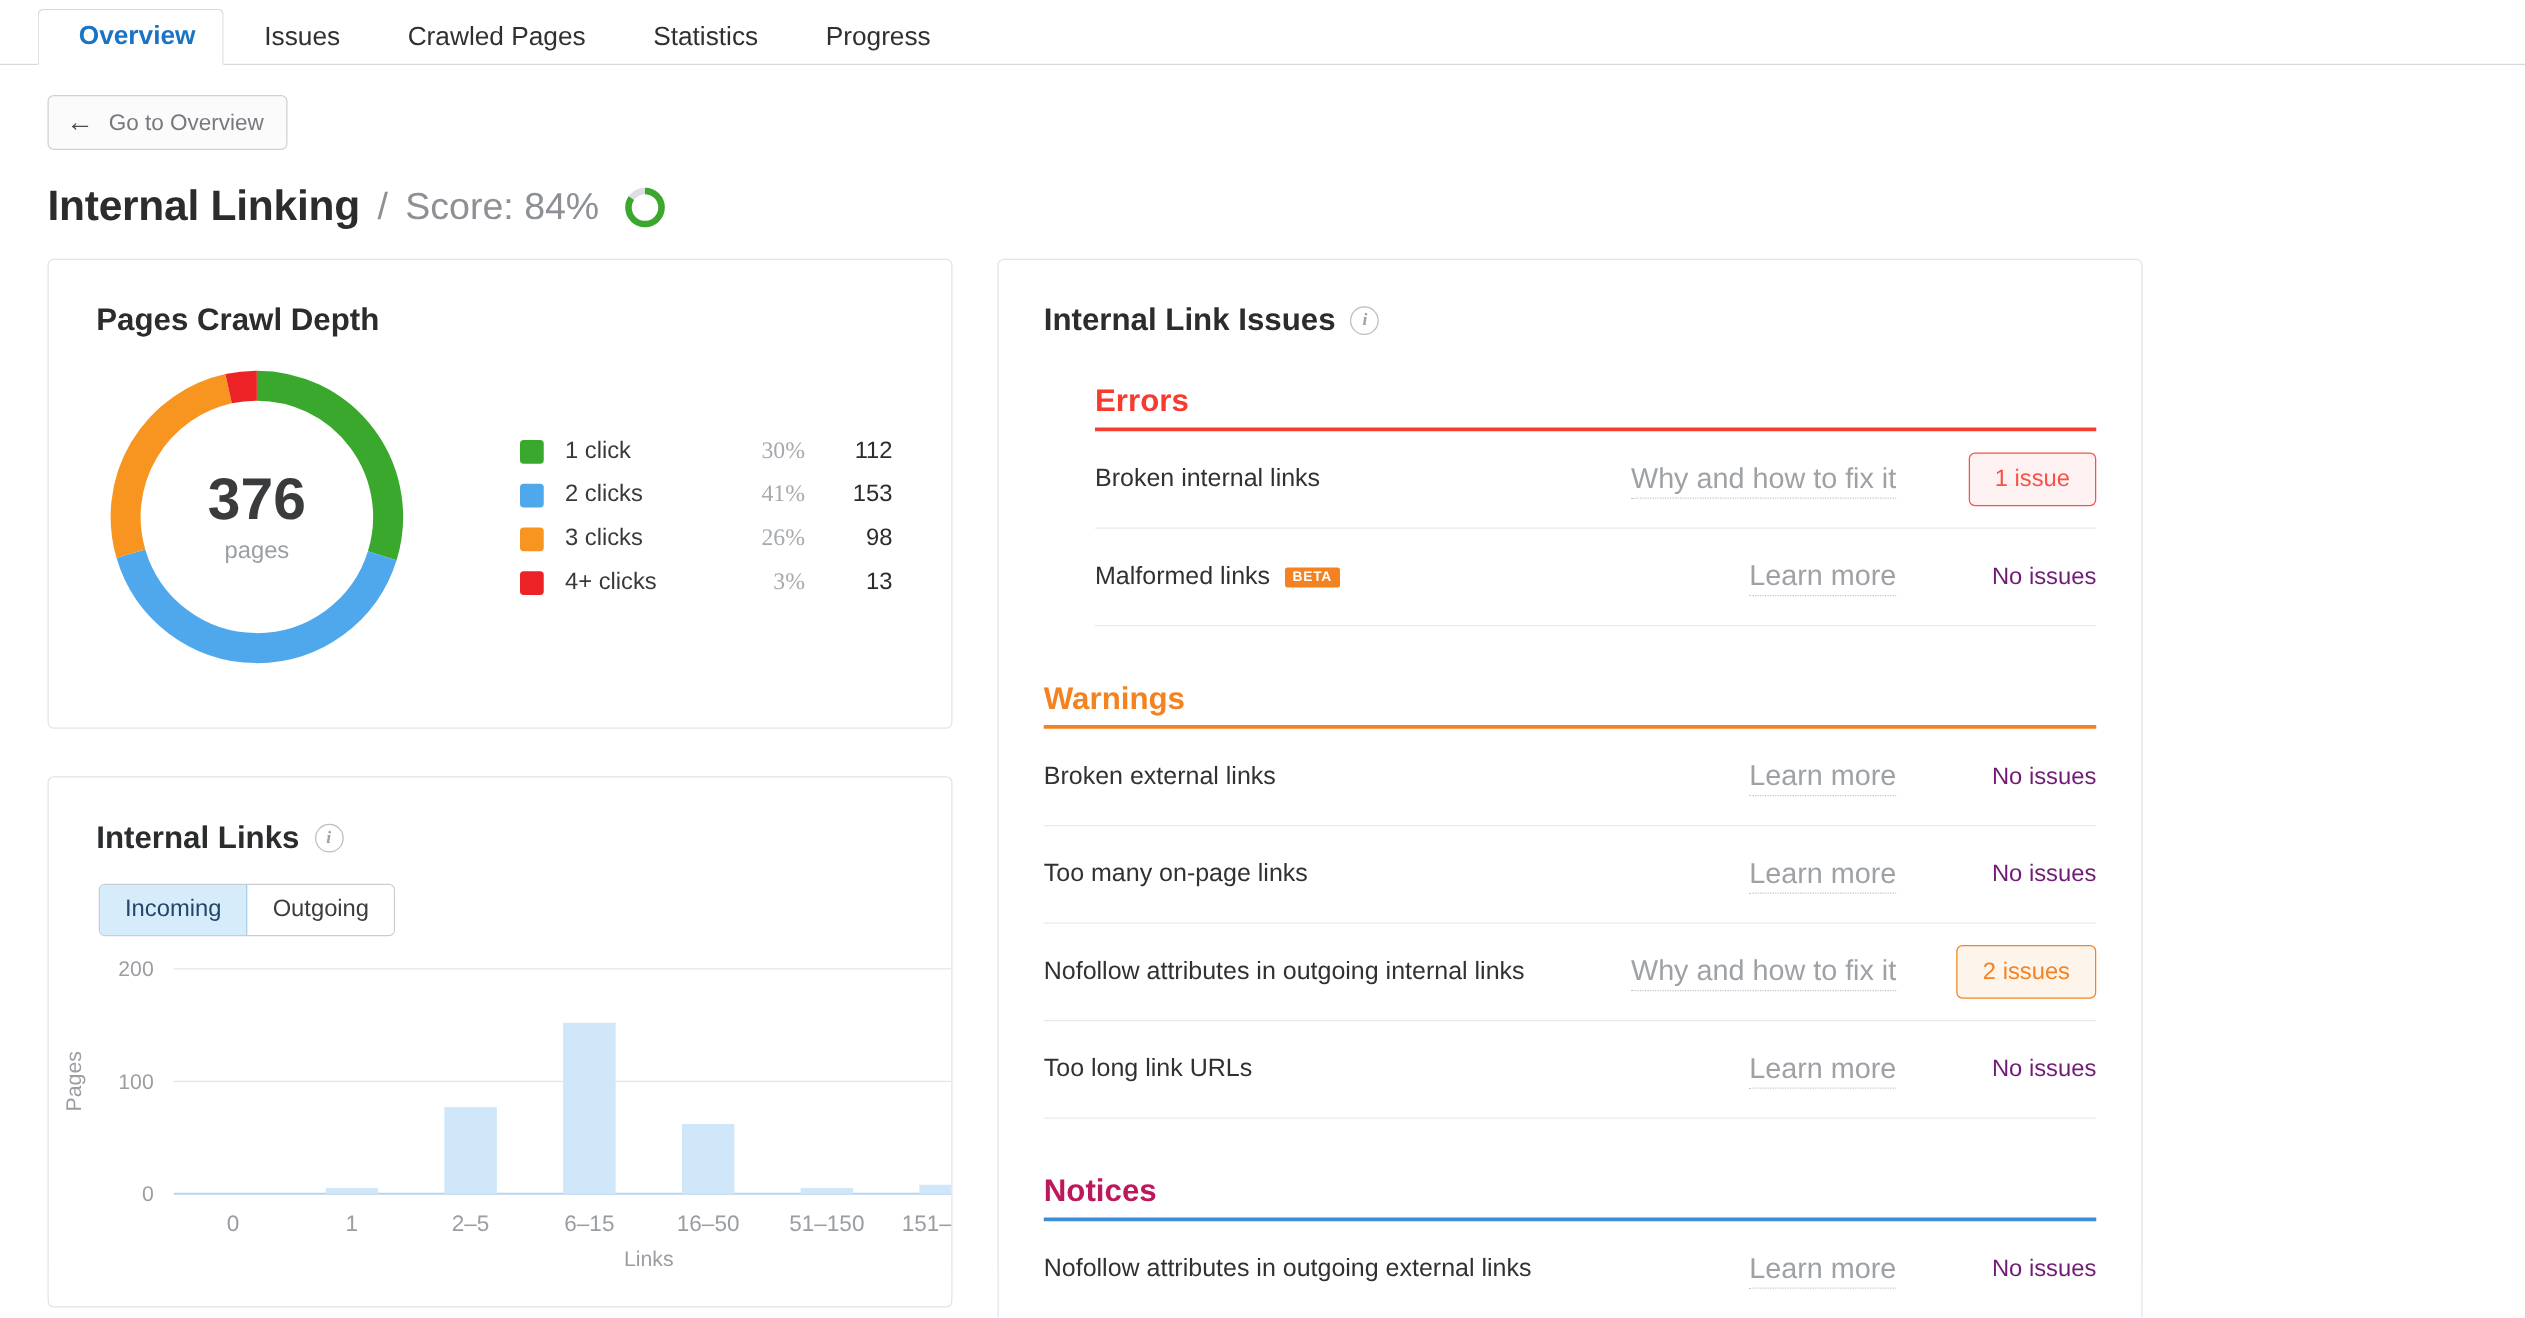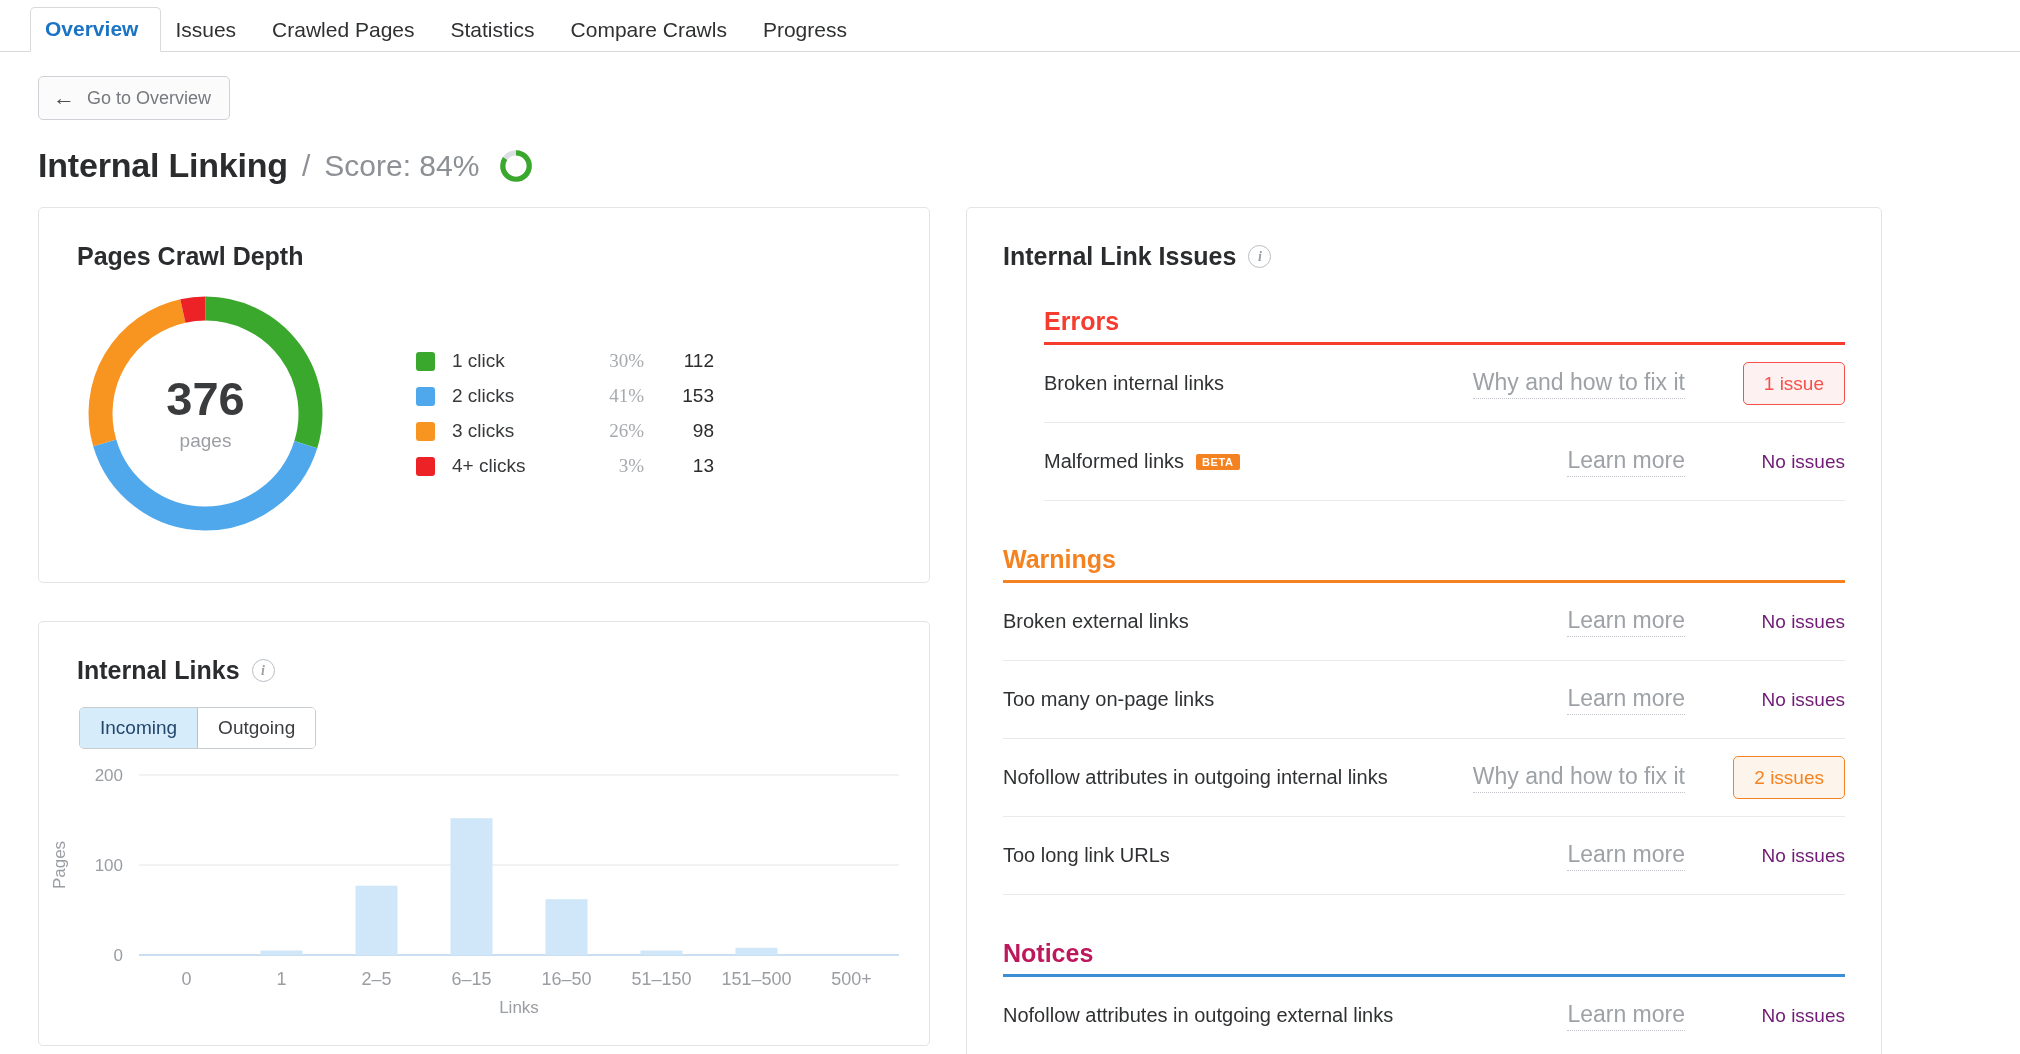--- a/index.html
+++ b/index.html
@@ -16,21 +16,21 @@
     position: relative;
     height: 52px;
     display: flex;
     align-items: flex-end;
     padding-left: 30px;
     border-bottom: 1px solid #d7d9dc;
   }
   .tab {
     font-size: 21px;
     color: #2f3032;
-    padding: 10px 22px 12px 14px;
+    padding: 10px 22px 12px 32px;
     line-height: 1;
     cursor: pointer;
     white-space: nowrap;
     position: relative;
     top: 1px;
   }
   .tab.active {
     color: #1a73c4;
     font-weight: bold;
     background: #fff;
@@ -63,21 +63,21 @@
   .score-text { font-size: 30px; color: #8d9094; }
   .score-ring { width: 34px; height: 34px; margin-left: 6px; }
 
   
   .content {
     display: flex;
     gap: 36px;
     padding: 22px 38px 0 38px;
     align-items: flex-start;
   }
-  .col-left  { width: 892px; flex: none; }
+  .col-left  { width: 724px; flex: none; }
   .col-right { width: 916px; flex: none; }
 
   .card {
     border: 1px solid #e2e4e6;
     border-radius: 5px;
     background: #fff;
   }
   .card-depth { height: 376px; margin-bottom: 38px; }
   .card-links { height: 425px; overflow: hidden; }
   .card-issues { min-height: 866px; padding: 34px 36px 0 36px; }
@@ -175,21 +175,20 @@
   .pill.warn { border: 1.6px solid #f58220; background: #fdf5ec; color: #f58220; }
 </style>
 </head>
 <body>
 
 <div class="tabbar">
   <div class="tab active"><span>Overview</span></div>
   <div class="tab"><span>Issues</span></div>
   <div class="tab"><span>Crawled Pages</span></div>
   <div class="tab"><span>Statistics</span></div>
-  <div class="tab"><span>Compare Crawls</span></div>
   <div class="tab"><span>Progress</span></div>
 </div>
 
 <div class="goback-wrap">
   <div class="goback">
     <span class="arrow">←</span>
     <span>Go to Overview</span>
   </div>
 </div>
 

